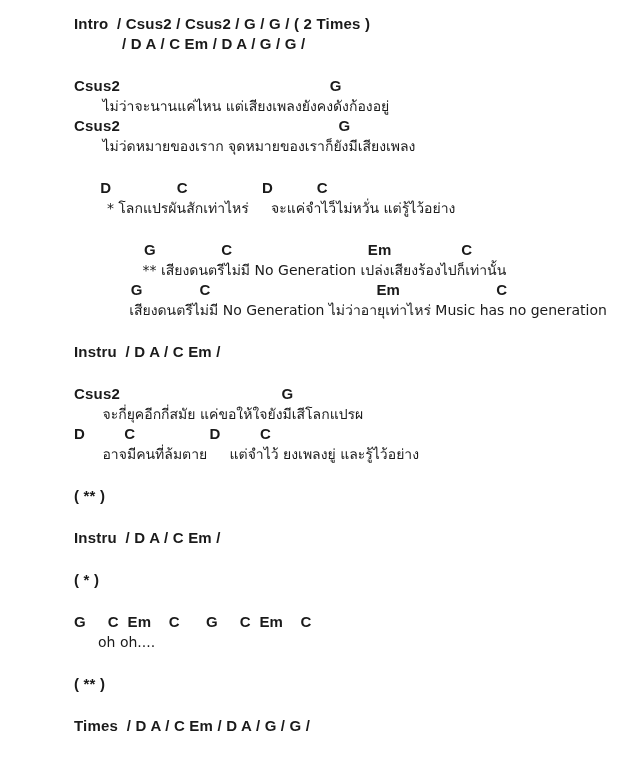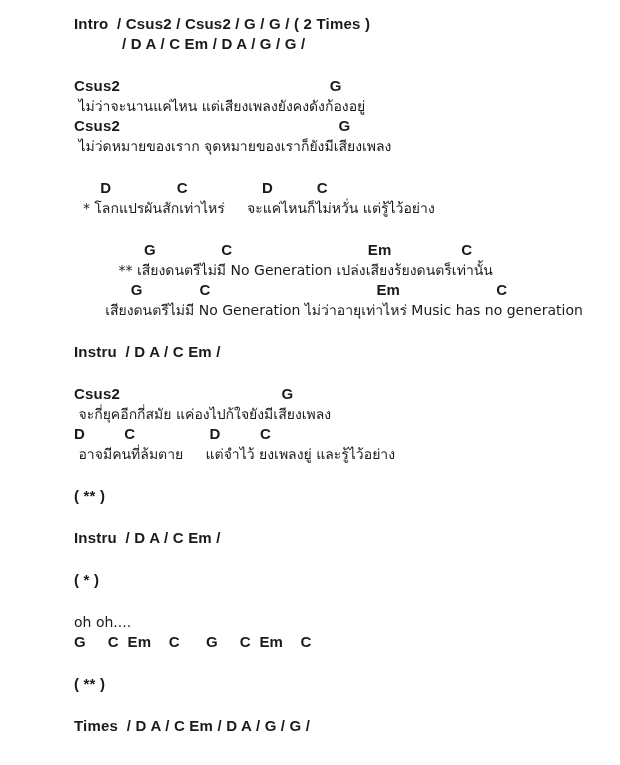--- a/index.html
+++ b/index.html
@@ -27,20 +27,21 @@
     font-size: 15px;
   }
   .chords {
     font-weight: bold;
     letter-spacing: 0.2px;
   }
   .lyric {
     font-weight: normal;
     font-size: 14px;
     font-family: "DejaVu Sans", "Liberation Sans", sans-serif;
+    margin-left: 24px;
   }
 </style>
 </head>
 <body>
 
 <div class="sheet">
 
   <div class="section">
     <div class="line chords">Intro  / Csus2 / Csus2 / G / G / ( 2 Times )</div>
     <div class="line chords">           / D A / C Em / D A / G / G /</div>
@@ -48,56 +49,56 @@
 
   <div class="section">
     <div class="line chords">Csus2                                                G</div>
     <div class="line lyric"> ไม่ว่าจะนานแค่ไหน แต่เสียงเพลงยังคงดังก้องอยู่</div>
     <div class="line chords">Csus2                                                  G</div>
     <div class="line lyric"> ไม่ว่ดหมายของเราก จุดหมายของเราก็ยังมีเสียงเพลง</div>
   </div>
 
   <div class="section">
     <div class="line chords">      D               C                 D          C</div>
-    <div class="line lyric">  * โลกแปรผันสักเท่าไหร่     จะแค่ไหนก็ไม่หวั่น แต่รู้ไว้อย่าง</div>
+    <div class="line lyric">  * โลกแปรผันสักเท่าไหร่     จะแค่จำไว็ไม่หวั่น แต่รู้ไว้อย่าง</div>
   </div>
 
   <div class="section">
     <div class="line chords">                G               C                               Em                C</div>
-    <div class="line lyric">          ** เสียงดนตรีไม่มี No Generation เปล่งเสียงร้ยงดนตร็เท่านั้น</div>
+    <div class="line lyric">          ** เสียงดนตรีไม่มี No Generation เปล่งเสียงร้องไปก็เท่านั้น</div>
     <div class="line chords">             G             C                                      Em                      C</div>
     <div class="line lyric">       เสียงดนตรีไม่มี No Generation ไม่ว่าอายุเท่าไหร่ Music has no generation</div>
   </div>
 
   <div class="section">
     <div class="line chords">Instru  / D A / C Em /</div>
   </div>
 
   <div class="section">
     <div class="line chords">Csus2                                     G</div>
-    <div class="line lyric"> จะกี่ยุคอีกกี่สมัย แค่องไปก้ใจยังมีเสียงเพลง</div>
+    <div class="line lyric"> จะกี่ยุคอีกกี่สมัย แค่ขอให้ใจยังมีเสีโลกแปรผ</div>
     <div class="line chords">D         C                 D         C</div>
     <div class="line lyric"> อาจมีคนที่ล้มตาย     แต่จำไว้ ยงเพลงยู่ และรู้ไว้อย่าง</div>
   </div>
 
   <div class="section">
     <div class="line chords">( ** )</div>
   </div>
 
   <div class="section">
     <div class="line chords">Instru  / D A / C Em /</div>
   </div>
 
   <div class="section">
     <div class="line chords">( * )</div>
   </div>
 
   <div class="section">
+    <div class="line chords">G     C  Em    C      G     C  Em    C</div>
     <div class="line lyric">oh oh....</div>
-    <div class="line chords">G     C  Em    C      G     C  Em    C</div>
   </div>
 
   <div class="section">
     <div class="line chords">( ** )</div>
   </div>
 
   <div class="section">
     <div class="line chords">Times  / D A / C Em / D A / G / G /</div>
   </div>
 

